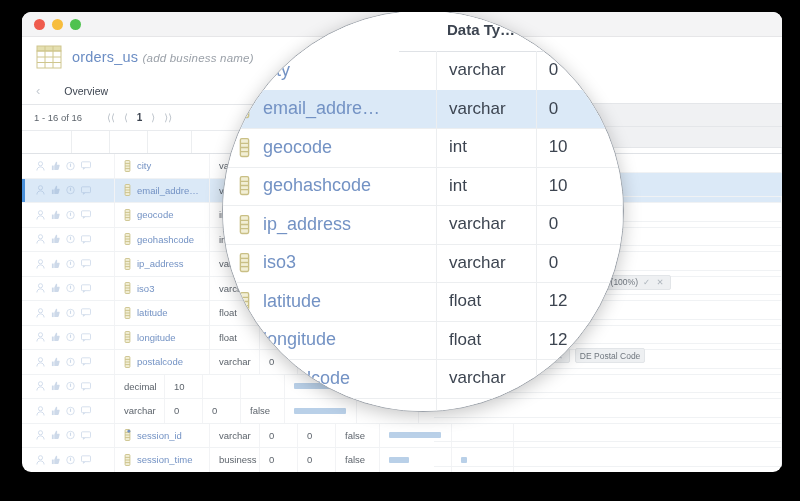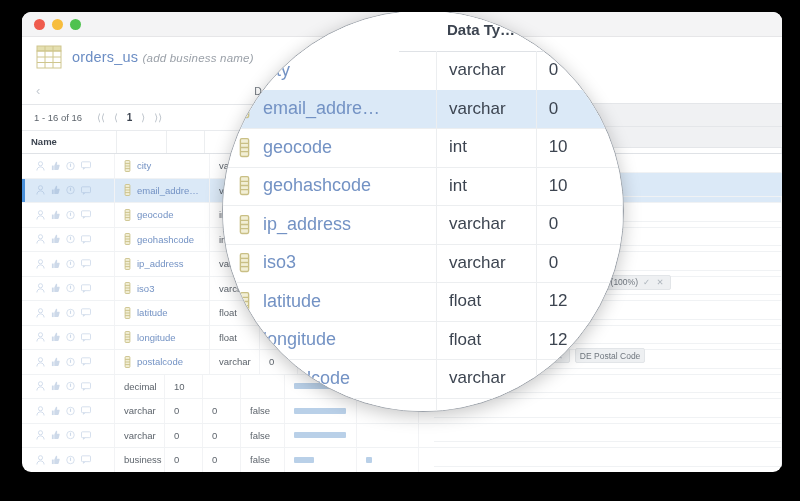--- a/index.html
+++ b/index.html
@@ -23,21 +23,21 @@
   
   .tabs{height:27px;display:flex;align-items:center;border-bottom:1px solid #e4e6e9;
         background:#fff;padding-left:6px;gap:0;}
   .tab-arrow{color:#c6ccd3;font-size:13px;padding:0 8px;}
   .tab{font-size:10.5px;color:#6f767e;padding:0 16px;line-height:26px;white-space:nowrap;}
   .tab.active{color:#3c4450;}
 
   
   .pager{height:25px;display:flex;align-items:center;padding-left:12px;gap:9px;
          border-bottom:1px solid #e9ebee;background:#fff;}
-  .pager-count{font-size:9.5px;color:#5d646c;margin-right:6px;}
+  .pager-count{font-size:9.5px;color:#5d646c;margin-right:16px;}
   .pg{font-size:10px;color:#b9c0c8;}
   .pg.num{color:#3c4450;font-weight:bold;}
 
   
   .grid{position:relative;}
   .ghead{display:flex;height:22px;align-items:center;border-bottom:1px solid #dfe2e6;background:#fff;}
   .ghead .c{font-size:9.5px;font-weight:bold;color:#3c4450;padding-left:9px;
             border-right:1px solid #eceef0;line-height:22px;height:22px;box-sizing:border-box;
             overflow:hidden;white-space:nowrap;}
   .grow{display:flex;height:23.5px;align-items:center;border-bottom:1px solid #f0f2f4;}
@@ -119,36 +119,36 @@
         <line x1="1" y1="17.5" x2="25" y2="17.5" stroke="#cfc68e"></line>
       </svg>
       <div class="tbl-title">
         <span>orders_us</span>
         <span class="hint">(add business name)</span>
       </div>
     </div>
 
     <div class="tabs">
       <span class="tab-arrow">‹</span>
+      <span class="tab active">Overview</span>
       <span class="tab" style="margin-left:190px">Data Sample</span>
       <span class="tab">Relationships</span>
     </div>
 
     <div class="pager">
       <span class="pager-count">1 - 16 of 16</span>
       <span class="pg">⟨⟨</span>
       <span class="pg">⟨</span>
       <span class="pg num">1</span>
       <span class="pg">⟩</span>
       <span class="pg">⟩⟩</span>
     </div>
 
     <div class="grid" id="grid">
       <div class="ghead">
-        <div class="c c-name">Name</div>
         <div class="c c-type"></div>
         <div class="c c-n1"></div>
         <div class="c c-n2"></div>
         <div class="c c-null"></div>
         <div class="c c-bar"></div>
         <div class="c c-bar2"></div>
         <div class="c c-sem"></div>
       </div>
       <div id="rows">
           <div class="grow">
@@ -569,20 +569,30 @@
                 <svg width="9" height="10" viewBox="0 0 11 11">
                   <circle cx="5.5" cy="5.5" r="4.6" fill="none" stroke="#8aa6cc"></circle>
                   <path d="M5.5 2.6v4" stroke="#8aa6cc" stroke-width="1.4"></path>
                 </svg>
                 <svg width="10" height="9" viewBox="0 0 12 10">
                   <rect x="0.6" y="0.6" width="10.8" height="7" rx="1" fill="none" stroke="#8aa6cc"></rect>
                   <path d="M3 7.6v2l2-2" fill="none" stroke="#8aa6cc"></path>
                 </svg>
               </span>
             </div>
+            <div class="c c-name">
+              <svg class="colicon" viewBox="0 0 8 14">
+                <rect x="1.2" y="0.6" width="5.6" height="12.8" rx="1" fill="#f2efd6" stroke="#c9bf85" stroke-width="1"></rect>
+                <line x1="1.2" y1="4" x2="6.8" y2="4" stroke="#c9bf85"></line>
+                <line x1="1.2" y1="7" x2="6.8" y2="7" stroke="#c9bf85"></line>
+                <line x1="1.2" y1="10" x2="6.8" y2="10" stroke="#c9bf85"></line>
+                <circle cx="5.6" cy="2.6" r="1.7" fill="#7392c4"></circle>
+              </svg>
+              <span class="cname-txt">session_id</span>
+            </div>
             <div class="c c-type">varchar</div>
             <div class="c c-n1">0</div>
             <div class="c c-n2">0</div>
             <div class="c c-null">false</div>
             <div class="c c-bar">
               <div class="pbar" style="width:52px"></div>
             </div>
             <div class="c c-bar2"></div>
             <div class="c c-sem"></div>
           </div>
@@ -599,20 +609,29 @@
                 </svg>
                 <svg width="9" height="10" viewBox="0 0 11 11">
                   <circle cx="5.5" cy="5.5" r="4.6" fill="none" stroke="#8aa6cc"></circle>
                   <path d="M5.5 2.6v4" stroke="#8aa6cc" stroke-width="1.4"></path>
                 </svg>
                 <svg width="10" height="9" viewBox="0 0 12 10">
                   <rect x="0.6" y="0.6" width="10.8" height="7" rx="1" fill="none" stroke="#8aa6cc"></rect>
                   <path d="M3 7.6v2l2-2" fill="none" stroke="#8aa6cc"></path>
                 </svg>
               </span>
+            </div>
+            <div class="c c-name">
+              <svg class="colicon" viewBox="0 0 8 14">
+                <rect x="1.2" y="0.6" width="5.6" height="12.8" rx="1" fill="#f2efd6" stroke="#c9bf85" stroke-width="1"></rect>
+                <line x1="1.2" y1="4" x2="6.8" y2="4" stroke="#c9bf85"></line>
+                <line x1="1.2" y1="7" x2="6.8" y2="7" stroke="#c9bf85"></line>
+                <line x1="1.2" y1="10" x2="6.8" y2="10" stroke="#c9bf85"></line>
+              </svg>
+              <span class="cname-txt">session_time</span>
             </div>
             <div class="c c-type">business</div>
             <div class="c c-n1">0</div>
             <div class="c c-n2">0</div>
             <div class="c c-null">false</div>
             <div class="c c-bar">
               <div class="pbar" style="width:20px"></div>
             </div>
             <div class="c c-bar2">
               <div class="pbar" style="width:6px"></div>

